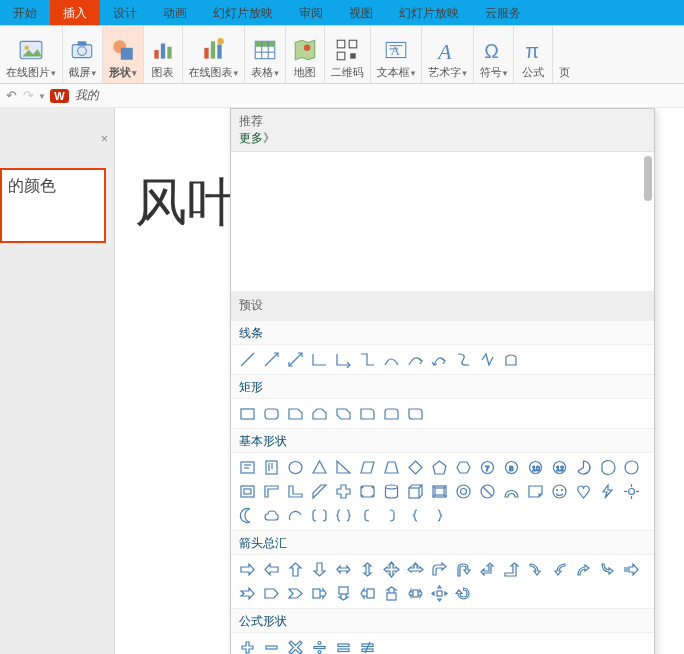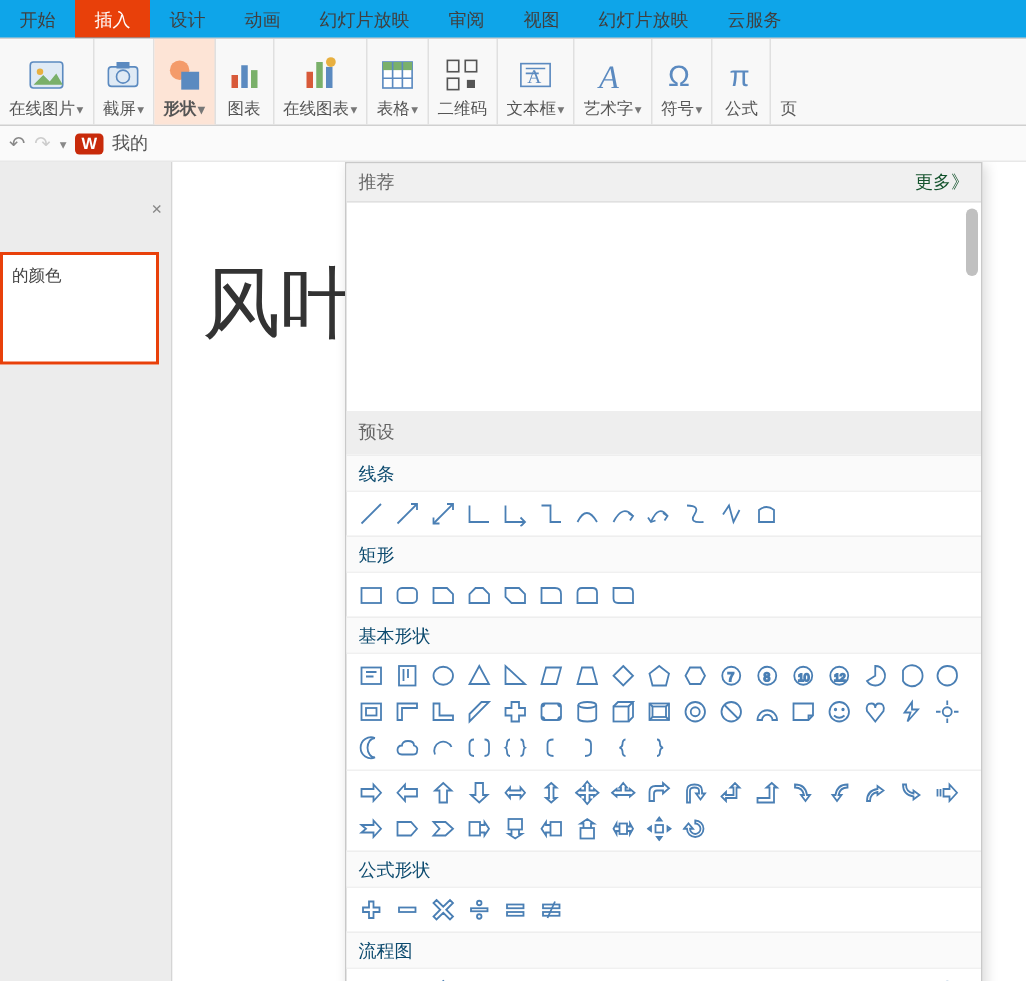--- a/index.html
+++ b/index.html
@@ -12,25 +12,25 @@
   .rgroup .icon { font-size: 22px; height: 30px; display: flex; align-items:center; justify-content:center; }
   .rgroup .lbl { font-size: 11px; color:#555; padding-bottom:3px; white-space:nowrap; }
   .rgroup.active { background: #fde4d6; font-weight: bold; }
   .drop::after { content: "▾"; font-size:9px; color:#777; margin-left:1px;}
   .qat { display:flex; align-items:center; height:24px; padding:2px 6px; gap:6px; background:#fafafa; border-bottom:1px solid #e8e8e8;}
   .qat span { color:#888; font-size:13px;}
   .qat .wps { background:#c82a0a; color:#fff; font-weight:bold; font-size:11px; border-radius:3px; padding:1px 4px;}
   .workspace { display:flex; position:absolute; top:108px; bottom:0; left:0; right:0;}
   .slidepanel { width:115px; background:#ececec; border-right:1px solid #d5d5d5; position:relative;}
   .closebtn { position:absolute; top:24px; right:6px; color:#888; font-size:12px;}
-  .thumb { margin:60px 8px 0 0; background:#fff; border:2px solid #e8400a; height:75px; padding:6px; font-size:11px; color:#444;}
+  .thumb { margin:60px 8px 0 0; background:#fff; border:2px solid #e8400a; height:75px; padding:6px; font-size:16px; color:#444;}
   .canvas { flex:1; background:#fff; position:relative; overflow:hidden;}
   .slidetext { position:absolute; left:20px; top:60px; font-size:52px; font-family: SimSun, serif; color:#333;}
   .shapes-popup { position:absolute; left:115px; top:0; width:425px; background:#fff; border:1px solid #c9c9c9; box-shadow:2px 2px 8px rgba(0,0,0,.15); z-index:10; }
-  .popup-hdr { display:flex; justify-content:space-between; padding:4px 8px; background:#f0f0f0; color:#666; border-bottom:1px solid #e0e0e0;}
+  .popup-hdr { display:flex; justify-content:space-between; padding:4px 8px; background:#f0f0f0; color:#666; border-bottom:1px solid #e0e0e0;flex-direction:column;}
   .popup-hdr .more { color:#14532d;}
   .blankarea { height:115px; position:relative; }
   .vscroll { position:absolute; right:2px; top:4px; bottom:4px; width:8px;}
   .vscroll .thumb-sc{ background:#c0c0c0; border-radius:4px; width:8px; height:45px; position:absolute; top:0;}
   .sect-title { padding:4px 8px 2px 8px; color:#0c4a6e; background:#fafafa; border-top:1px solid #eee;}
   .preset-title { padding:6px 8px; background:#eeeeee; color:#666;margin-top:24px;}
   .shape-row { display:flex; flex-wrap:wrap; padding:4px 6px; gap:3px; border-top:1px solid #f0f0f0;}
   .shp { width:21px; height:21px; border:1px solid transparent; display:flex; align-items:center; justify-content:center;}
   .shp svg { width:17px; height:17px; }
   .shp svg * { stroke:#4a7fb4; stroke-width:1.2; fill:none; }
@@ -110,20 +110,29 @@
           <line x1="3" y1="14" x2="21" y2="14" stroke="#5b8ac0"></line>
           <line x1="9" y1="4" x2="9" y2="20" stroke="#5b8ac0"></line>
           <line x1="15" y1="4" x2="15" y2="20" stroke="#5b8ac0"></line>
         </svg>
       </div>
     <div class="lbl drop">表格</div>
   </div>
   <div class="rgroup">
     <div class="icon">
         <svg viewBox="0 0 24 24">
+          <path d="M3 5 L9 3 L15 5 L21 3 V19 L15 21 L9 19 L3 21 Z" fill="#b8d498" stroke="#7ab06a"></path>
+          <circle cx="14" cy="10" r="3" fill="#d85a3a"></circle>
+        </svg>
+      </div>
+    <div class="lbl">地图</div>
+  </div>
+  <div class="rgroup">
+    <div class="icon">
+        <svg viewBox="0 0 24 24">
           <rect x="3" y="3" width="7" height="7" fill="none" stroke="#555"></rect>
           <rect x="14" y="3" width="7" height="7" fill="none" stroke="#555"></rect>
           <rect x="3" y="14" width="7" height="7" fill="none" stroke="#555"></rect>
           <rect x="15" y="15" width="5" height="5" fill="#555"></rect>
         </svg>
       </div>
     <div class="lbl">二维码</div>
   </div>
   <div class="rgroup">
     <div class="icon">
@@ -164,21 +173,21 @@
     <div class="icon"></div>
     <div class="lbl">页</div>
   </div>
 </div>
 
 <div class="qat">
   <span>↶</span>
   <span style="color:#ccc;">↷</span>
   <span style="font-size:9px;">▾</span>
   <span class="wps">W</span>
-  <span style="color:#555;font-size:12px;">我的</span>
+  <span style="color:#555;font-size:12px;font-style:italic;">我的</span>
 </div>
 
 <div class="workspace">
   <div class="slidepanel">
     <div class="closebtn">×</div>
     <div class="thumb">
       <span>的颜色</span>
     </div>
   </div>
   <div class="canvas">
@@ -546,20 +555,21 @@
               <path d="M10 3 Q8 3 8 6 Q8 8 6 8.5 Q8 9 8 11 Q8 14 10 14"></path>
             </svg>
           </div>
         <div class="shp">
             <svg>
               <path d="M7 3 Q9 3 9 6 Q9 8 11 8.5 Q9 9 9 11 Q9 14 7 14"></path>
             </svg>
           </div>
       </div>
 
+      <div class="sect-title">箭头总汇</div>
       <div class="shape-row">
         <div class="shp">
             <svg>
               <path d="M2 6 L10 6 L10 3 L15 8.5 L10 14 L10 11 L2 11 Z"></path>
             </svg>
           </div>
         <div class="shp">
             <svg>
               <path d="M15 6 L7 6 L7 3 L2 8.5 L7 14 L7 11 L15 11 Z"></path>
             </svg>

